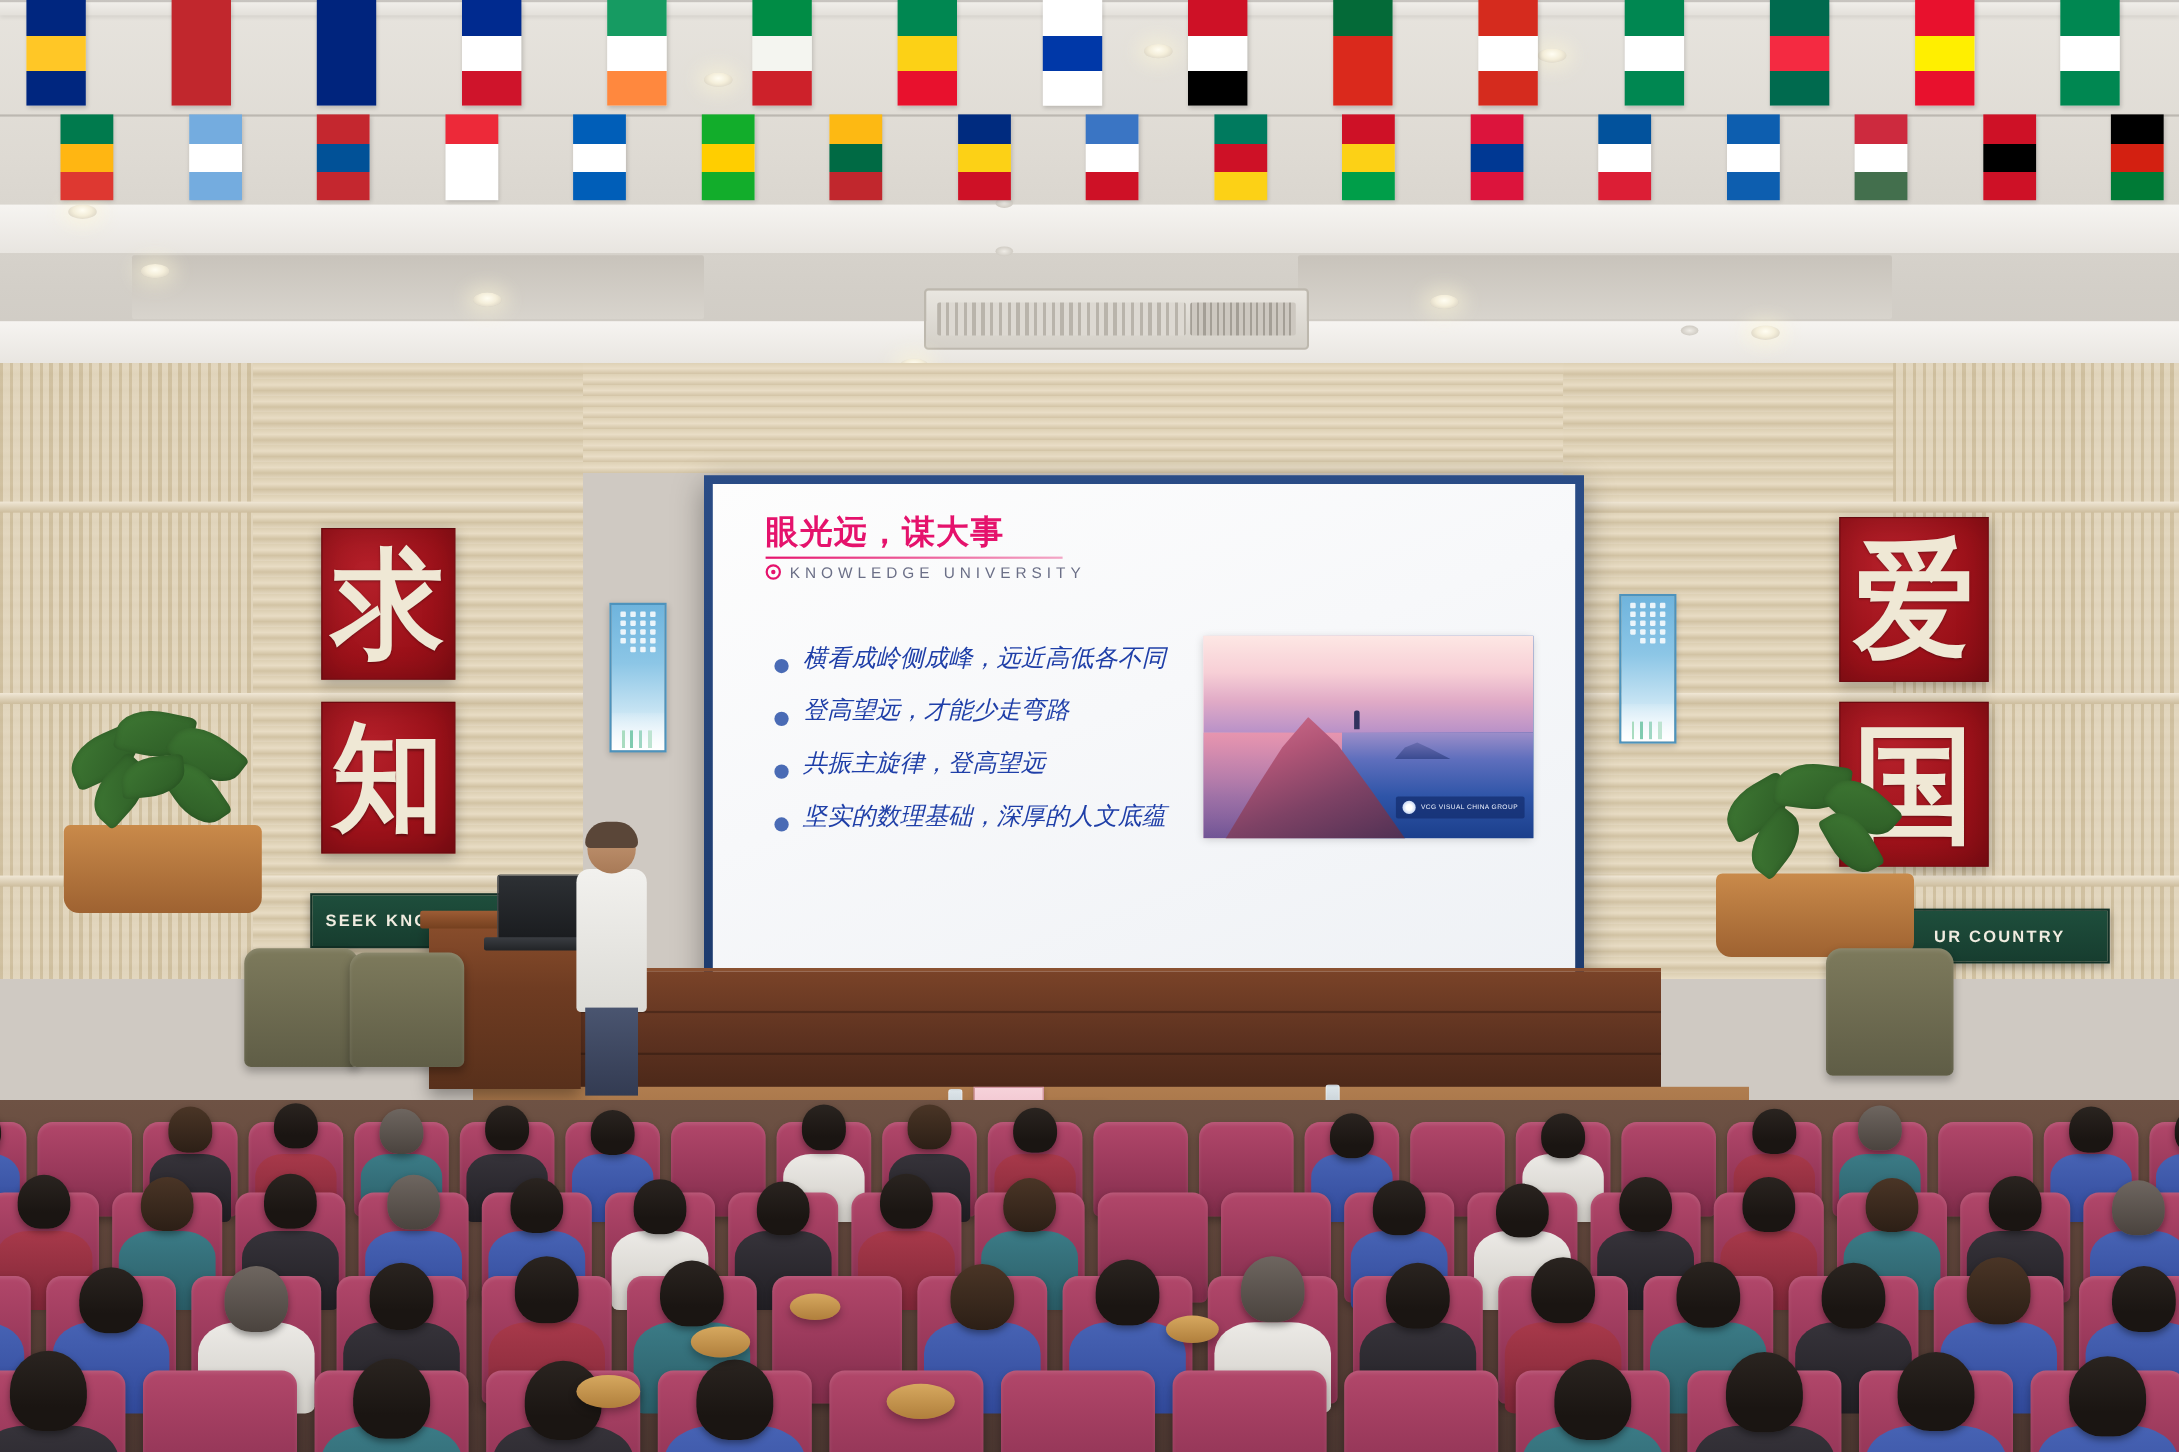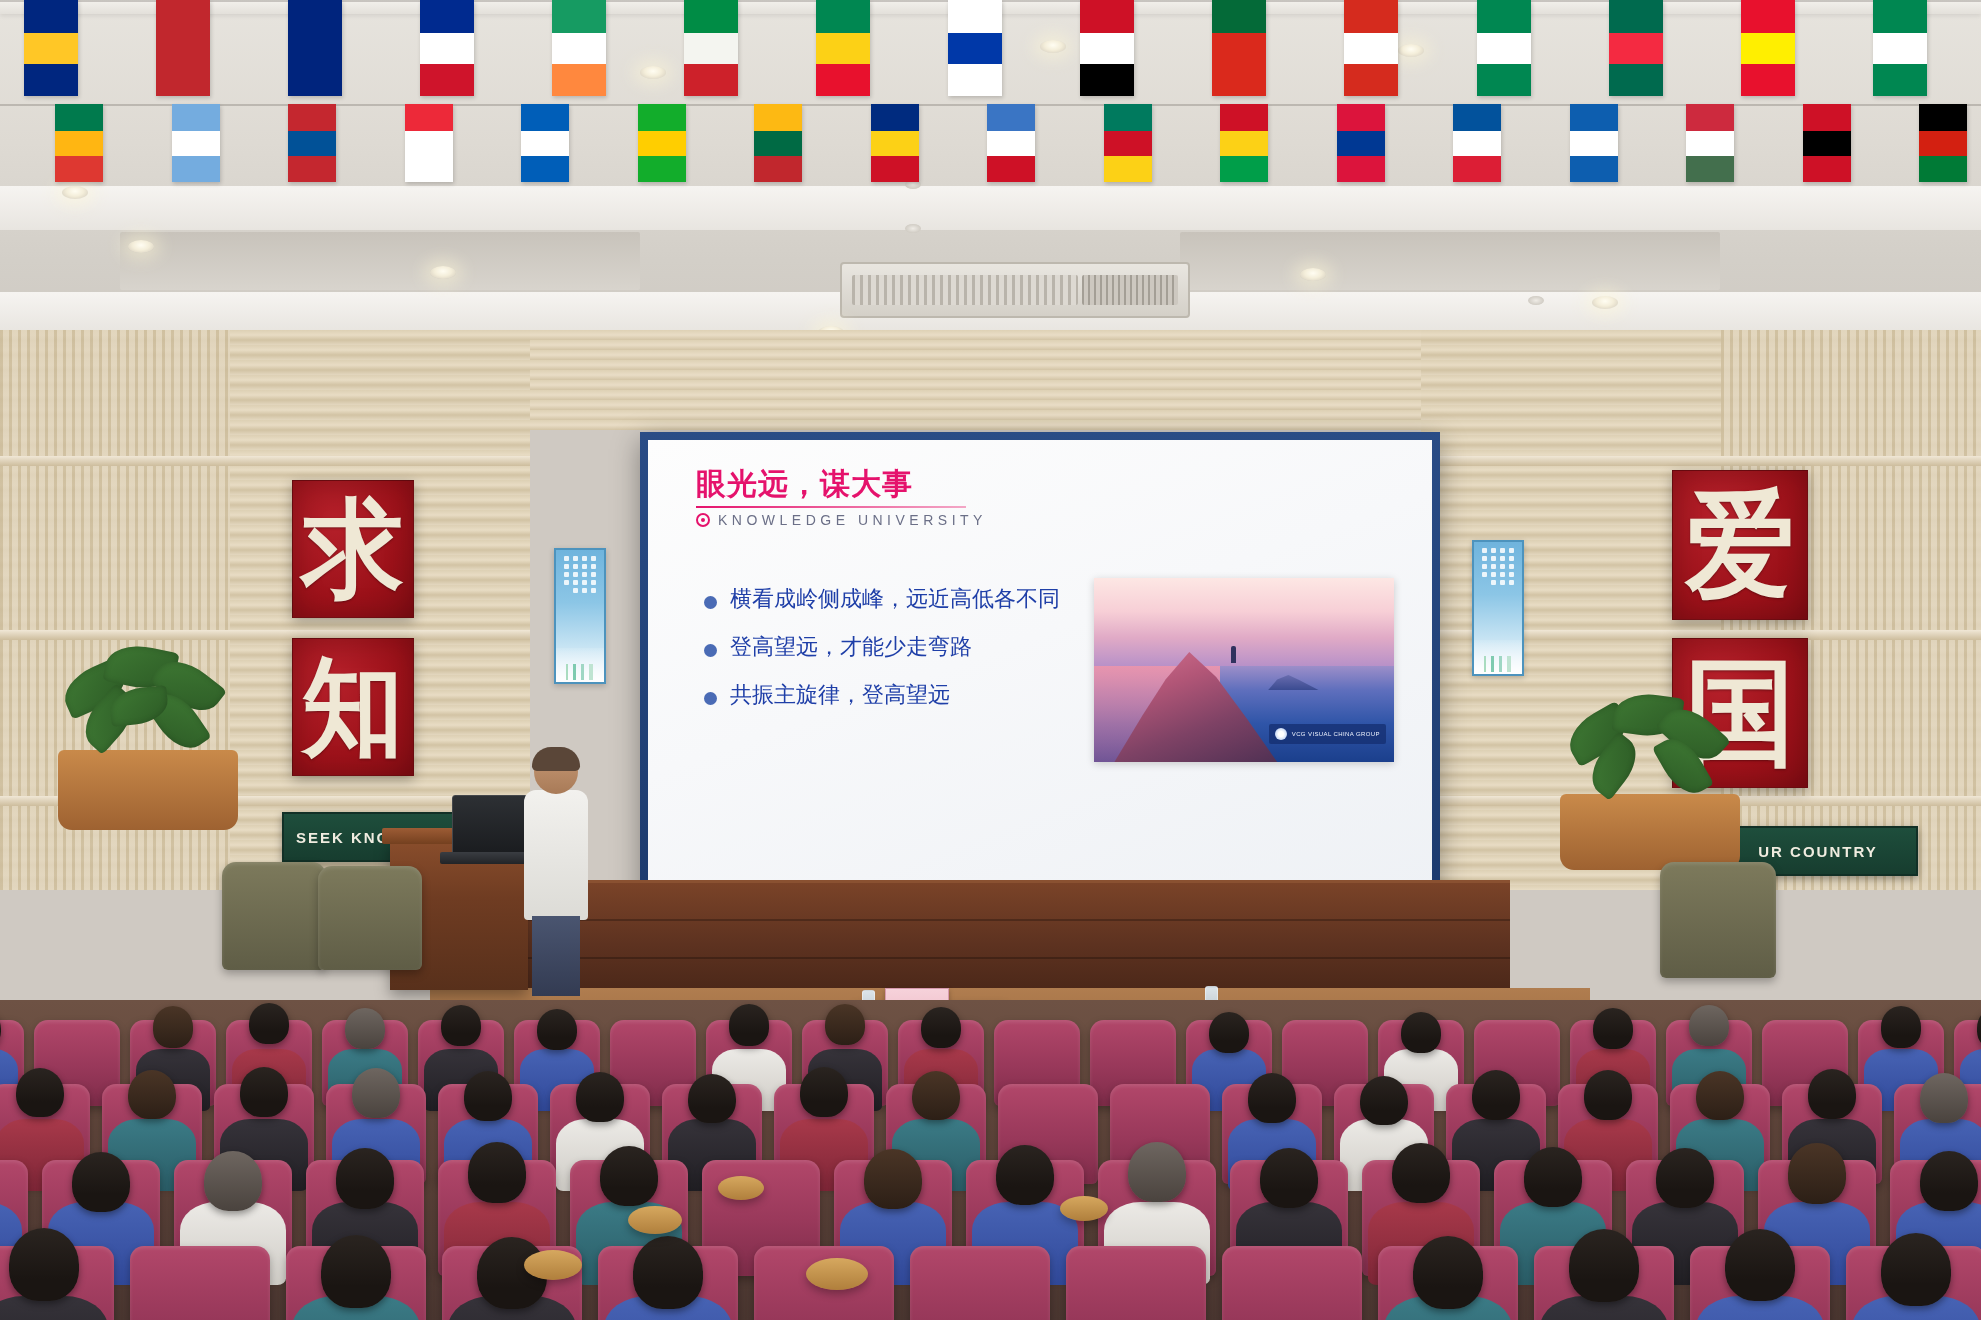--- a/index.html
+++ b/index.html
@@ -173,21 +173,21 @@
   .sub-logo:after {
     content:""; position:absolute; inset:3px; border-radius:50%; background:#e5126c;
   }
   .slide-sub {
     color:#6b6f87; font-size:14px; letter-spacing:4.5px; font-weight:500;
   }
   .bullets {
     position:absolute; left:56px; top:146px; width:430px;
     display:flex; flex-direction:column; gap:22px;
   }
-  .bullet { display:flex; align-items:center; gap:13px; }
+  .bullet { display:flex; align-items:flex-end; gap:13px;font-style:italic; }
   .bullet .dot {
     width:13px; height:13px; border-radius:50%; background:#4a6bb5;
     margin-top:7px; flex:none;
   }
   .bullet .txt {
     color:#1f3fa8; font-size:22px; line-height:1.18; white-space:nowrap;
     font-family:"DejaVu Sans", sans-serif;
   }
   .slide-photo {
     position:absolute; right:38px; top:138px; width:300px; height:184px;
@@ -546,20 +546,24 @@
             <span class="dot" style="background: rgb(74, 107, 181);"></span>
             <span class="txt" style="color: rgb(31, 63, 168);">横看成岭侧成峰，远近高低各不同</span>
           </div>
           <div class="bullet">
             <span class="dot" style="background: rgb(74, 107, 181);"></span>
             <span class="txt" style="color: rgb(31, 63, 168);">登高望远，才能少走弯路</span>
           </div>
           <div class="bullet">
             <span class="dot" style="background: rgb(74, 107, 181);"></span>
             <span class="txt" style="color: rgb(31, 63, 168);">共振主旋律，登高望远</span>
+          </div>
+          <div class="bullet">
+            <span class="dot" style="background: rgb(74, 107, 181);"></span>
+            <span class="txt" style="color: rgb(31, 63, 168);">坚实的数理基础，深厚的人文底蕴</span>
           </div>
         </div>
 
       <div class="slide-photo">
         <div class="sp-sky"></div>
         <div class="sp-sea"></div>
         <div class="sp-islet"></div>
         <div class="sp-cliff"></div>
         <div class="sp-person"></div>
         <div class="sp-wm">

